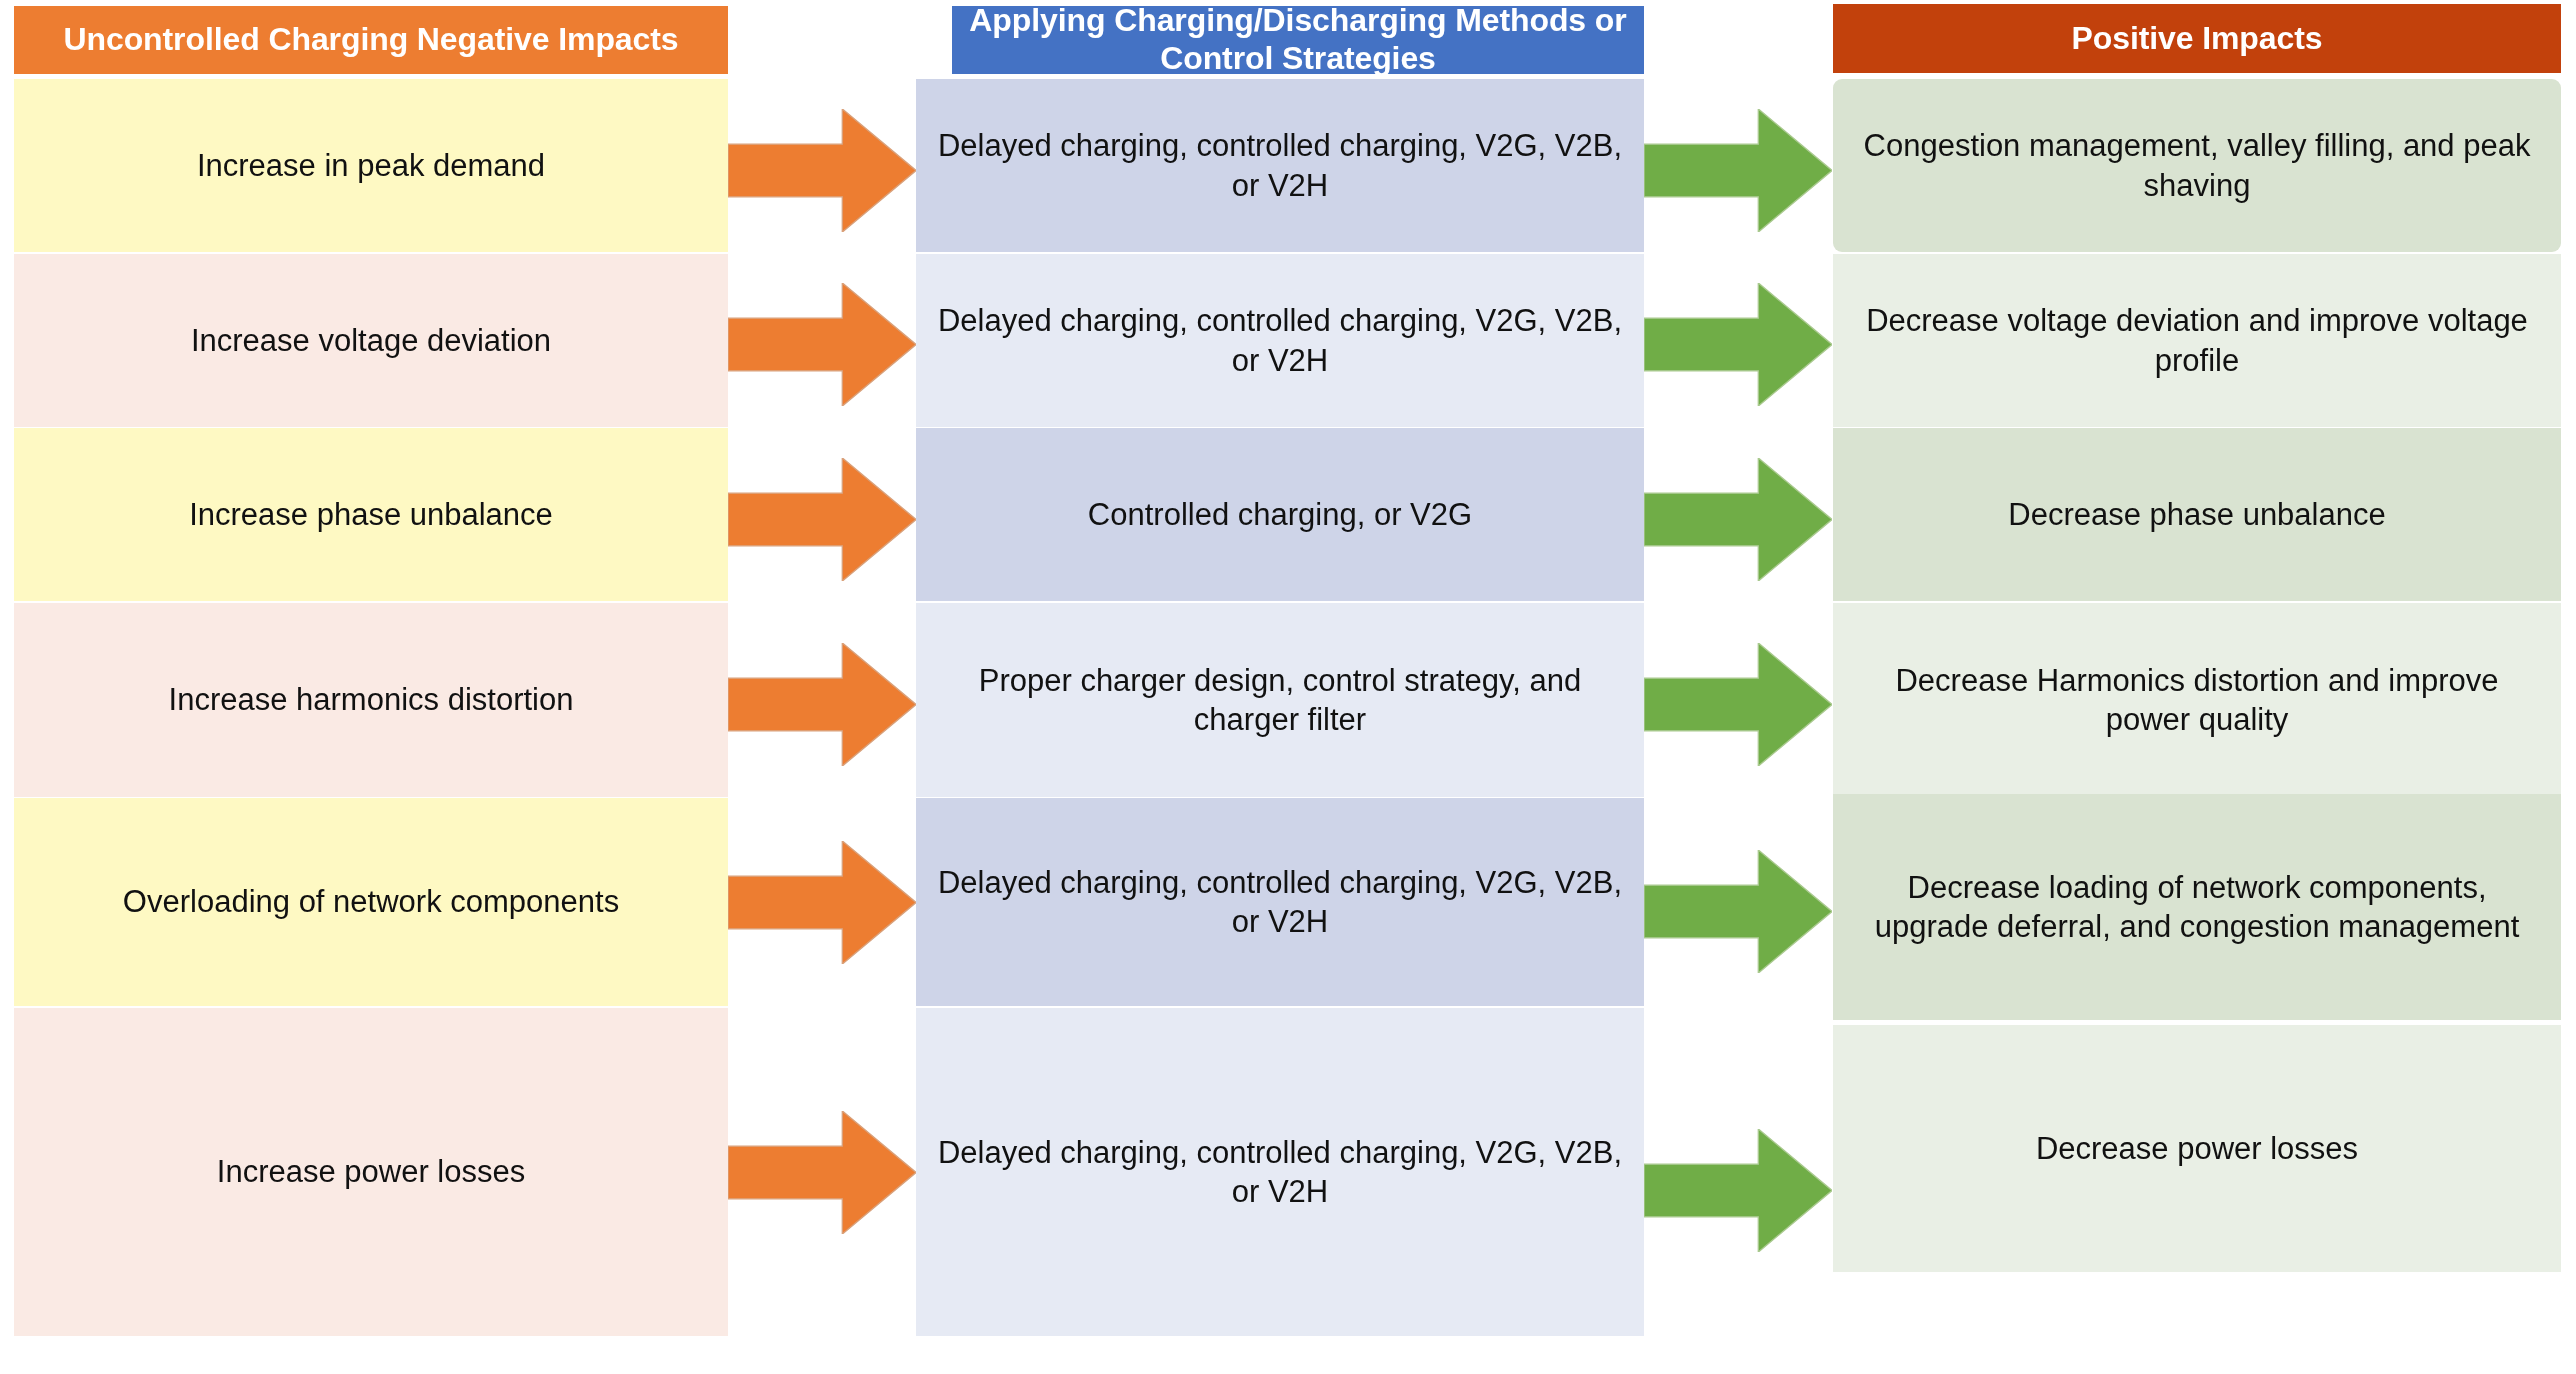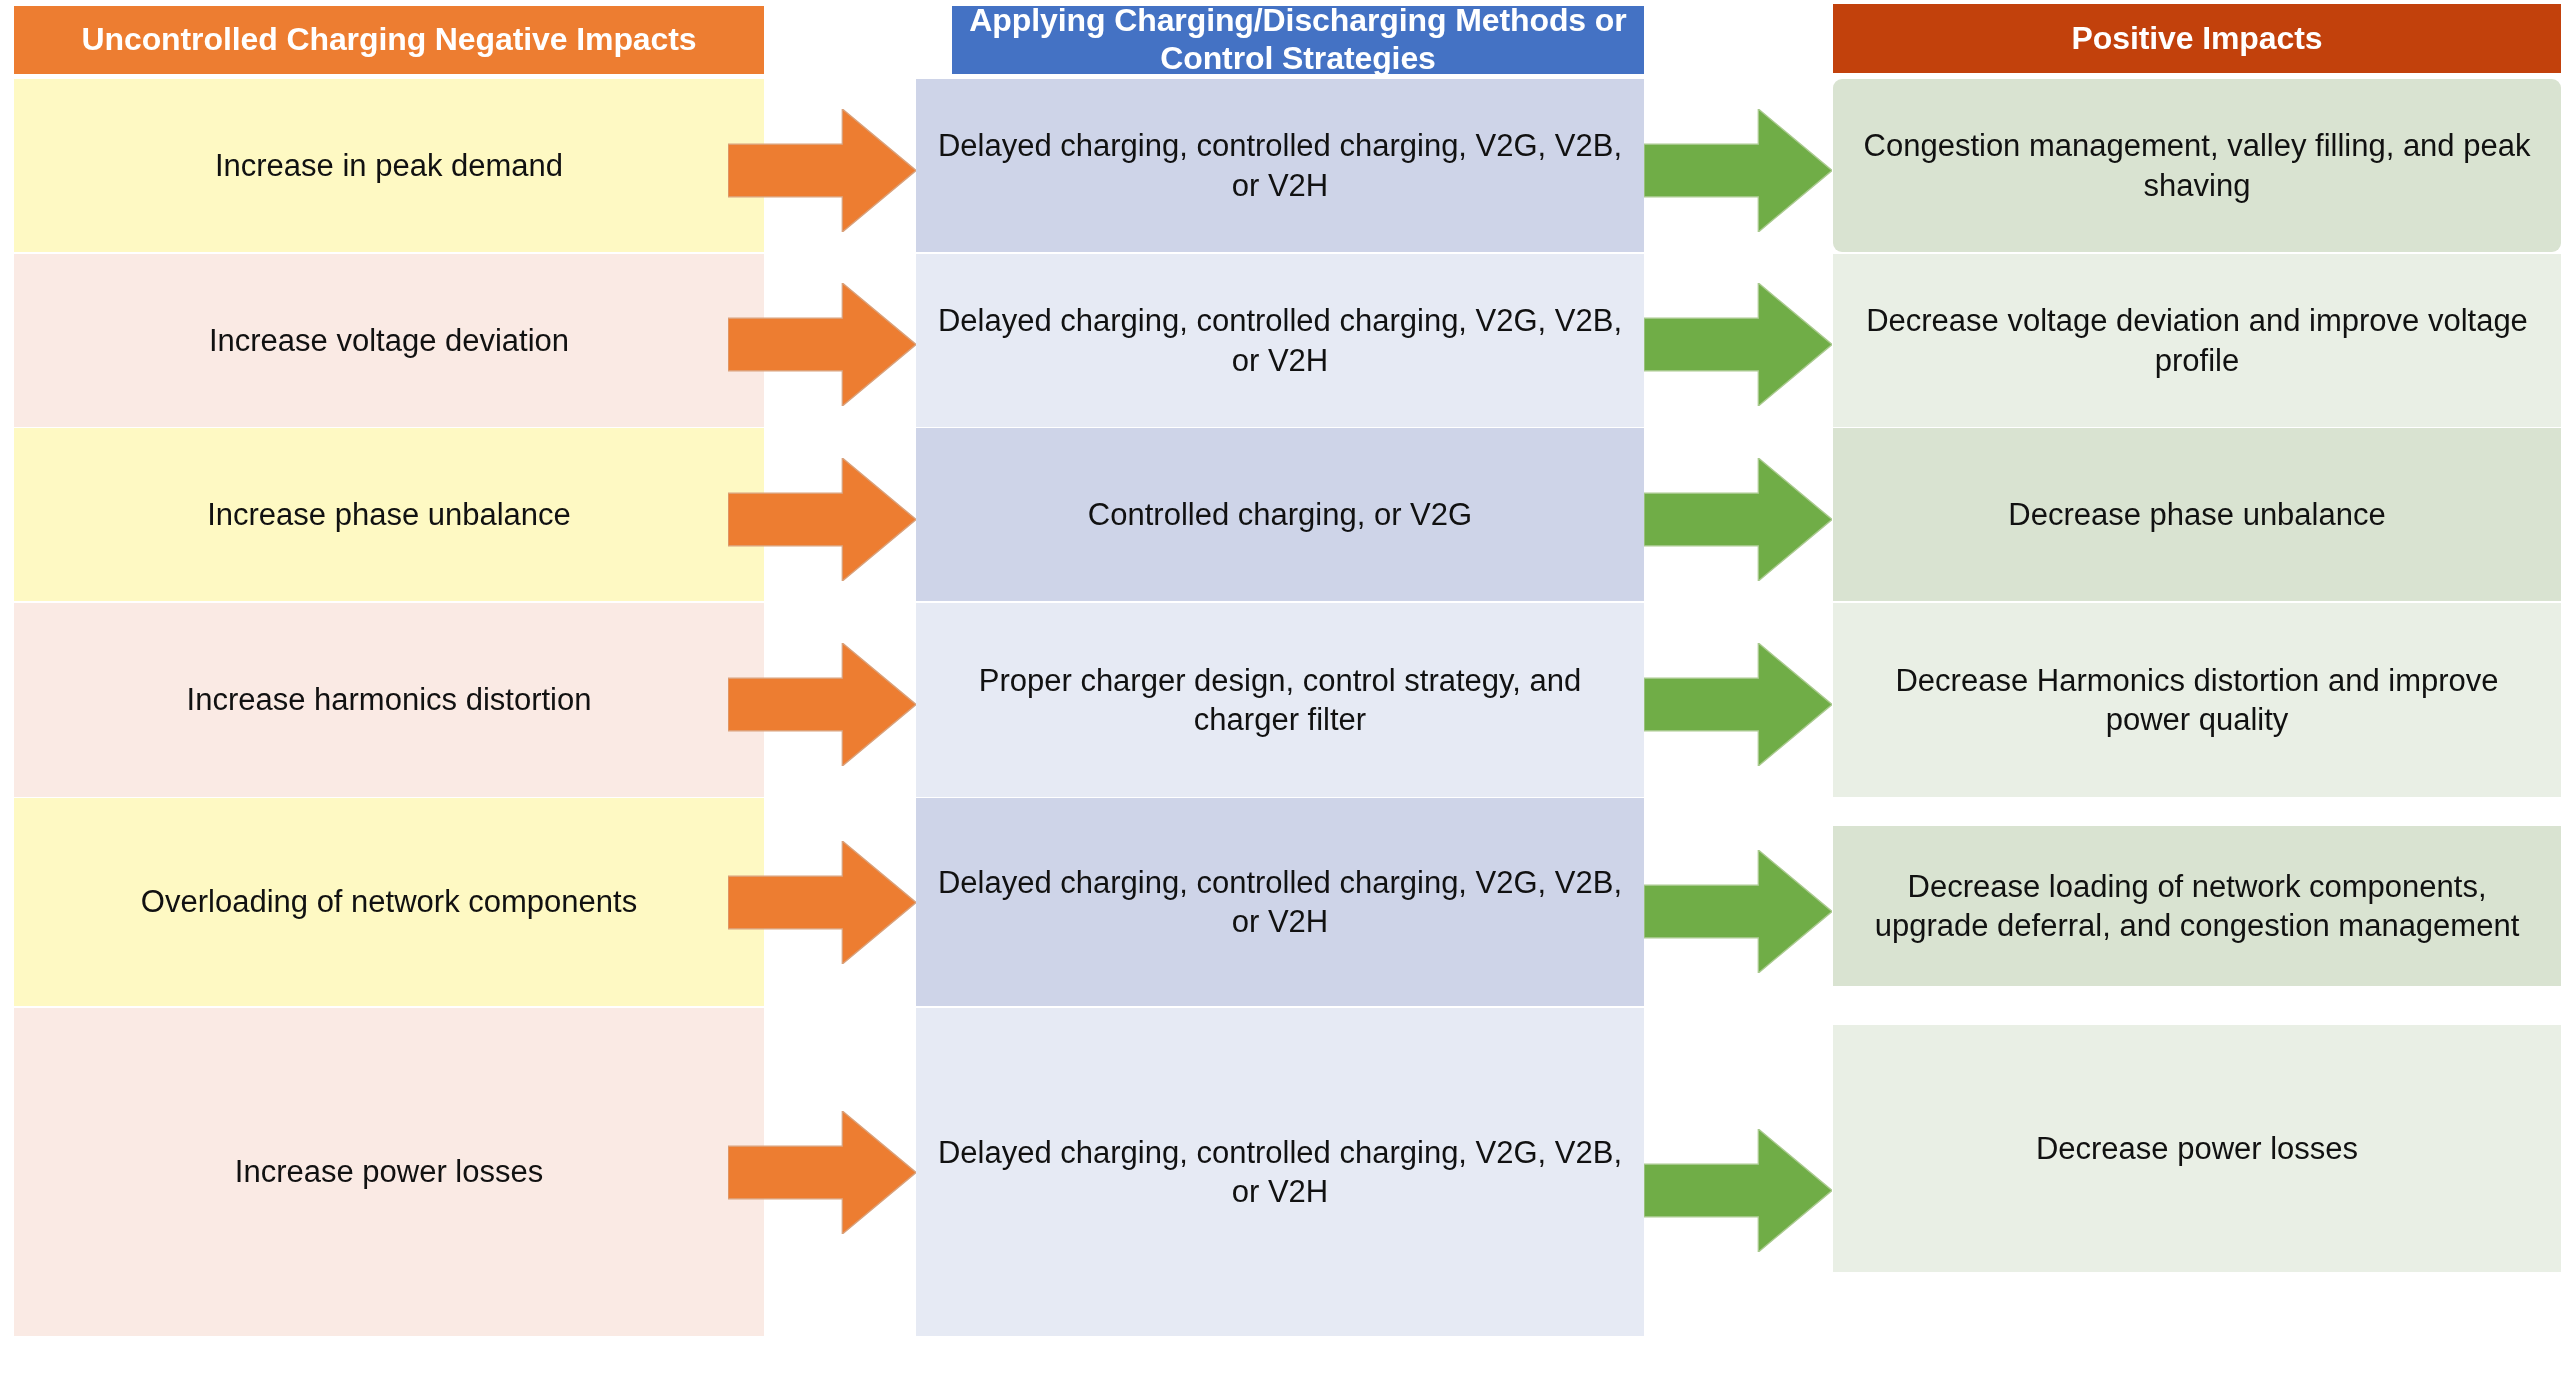--- a/index.html
+++ b/index.html
@@ -18,21 +18,21 @@
     background: #ffffff;
     overflow: hidden;
   }
 
   
   .column {
     position: absolute;
     top: 0;
     height: 1375px;
   }
-  #col-negative  { left: 14px;   width: 714px; padding-left: 36px; }
+  #col-negative  { left: 14px;   width: 714px; }
   #col-methods   { left: 916px; width: 728px; }
   #col-positive  { left: 1833px; width: 728px; }
 
   
   .col-header {
     position: absolute;
     left: 0;
     right: 0;
     top: 5.6px;
     height: 68px;
@@ -89,21 +89,21 @@
   .r3 { top: 428px;  height: 173px; }
   .r4 { top: 603px;  height: 194px; }
   .r5 { top: 798px; height: 208px; }
   .r6 { top: 1008px; height: 328px; }
 
   
   #col-positive .r1 { top: 79px;  height: 173px; border-radius: 9px; }
   #col-positive .r2 { top: 254px;  height: 173px; }
   #col-positive .r3 { top: 428px;  height: 173px; }
   #col-positive .r4 { top: 603px;  height: 194px; }
-  #col-positive .r5 { top: 826px; height: 160px; }
+  #col-positive .r5 { top: 794px; height: 226px; }
   #col-positive .r6 { top: 1025px; height: 247px; align-items: center; }
 
   
   .arrow {
     position: absolute;
     width: 188px;
     height: 123px;
   }
   .arrow svg { display: block; width: 100%; height: 100%; }
 

